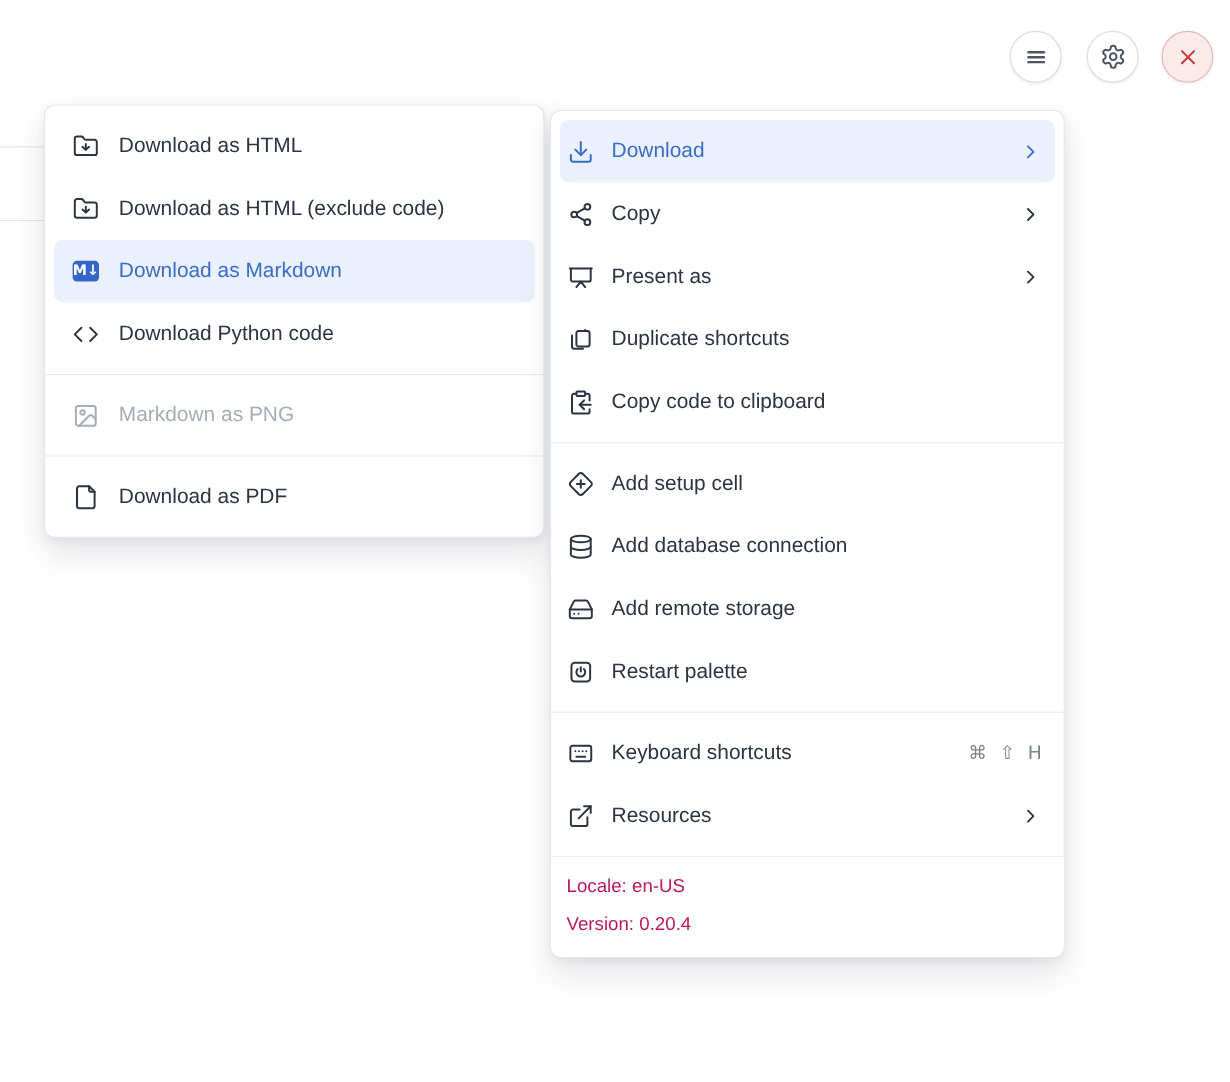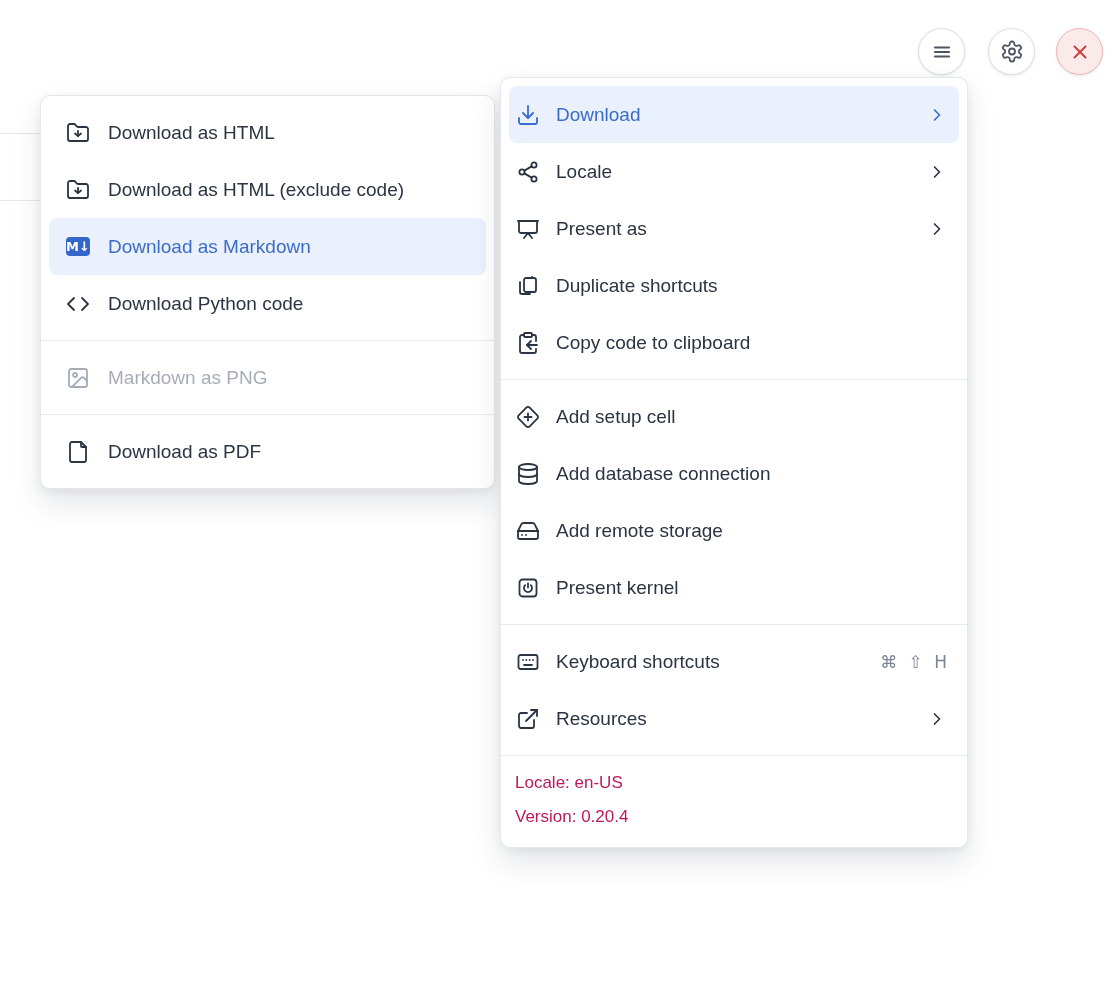--- a/index.html
+++ b/index.html
@@ -20,21 +20,21 @@
   }
   .round-btn.danger{background:#faeaea;border-color:#ecb5b5;color:#cf3a3a;}
 
   
   .menu{
     position:absolute;background:#ffffff;border:1px solid #e4e7ec;border-radius:10px;
     box-shadow:0 14px 30px rgba(30,40,60,.12),0 3px 8px rgba(30,40,60,.06);
     padding:8px 0;box-sizing:border-box;z-index:2;
   }
   .submenu{left:40px;top:95px;width:455px;z-index:1;}
-  .mainmenu{left:500px;top:77px;width:468px;padding-bottom:0;}
+  .mainmenu{left:500px;top:100px;width:468px;padding-bottom:0;}
 
   .menu-item{
     display:flex;align-items:center;height:57px;margin:0 8px;border-radius:8px;
     font-size:19px;color:#2b3442;cursor:pointer;box-sizing:border-box;
   }
   .item-l{padding:0 12px 0 17px;gap:18px;}
   .item-r{padding:0 12px 0 7px;gap:16px;}
   .menu-item.selected{background:#eaf1fc;color:#3a6cc9;}
   .menu-item.disabled{color:#a6adb8;cursor:default;}
   .menu-item .label{white-space:nowrap;}
@@ -184,21 +184,21 @@
     <div class="menu-item item-r">
       <span class="icon">
         <svg width="24" height="24" viewBox="0 0 24 24" fill="none" stroke="currentColor" stroke-width="1.8" stroke-linecap="round" stroke-linejoin="round">
             <circle cx="18" cy="5" r="2.6"></circle>
             <circle cx="6" cy="12" r="2.6"></circle>
             <circle cx="18" cy="19" r="2.6"></circle>
             <path d="m8.4 13.4 7.2 4.2"></path>
             <path d="m15.6 6.4-7.2 4.2"></path>
           </svg>
       </span>
-      <span class="label">Locale</span>
+      <span class="label">Copy</span>
       <span class="chevron">
         <svg width="20" height="20" viewBox="0 0 24 24" fill="none" stroke="currentColor" stroke-width="2" stroke-linecap="round" stroke-linejoin="round">
             <path d="m9 18 6-6-6-6"></path>
           </svg>
       </span>
     </div>
 
     <div class="menu-item item-r">
       <span class="icon">
         <svg width="24" height="24" viewBox="0 0 24 24" fill="none" stroke="currentColor" stroke-width="1.8" stroke-linecap="round" stroke-linejoin="round">
@@ -276,21 +276,21 @@
     </div>
 
     <div class="menu-item item-r">
       <span class="icon">
         <svg width="24" height="24" viewBox="0 0 24 24" fill="none" stroke="currentColor" stroke-width="1.8" stroke-linecap="round" stroke-linejoin="round">
             <rect x="3.5" y="3.5" width="17" height="17" rx="3"></rect>
             <path d="M12 7.5v4"></path>
             <path d="M9.2 9.2a4 4 0 1 0 5.6 0"></path>
           </svg>
       </span>
-      <span class="label">Present kernel</span>
+      <span class="label">Restart palette</span>
     </div>
 
     <div class="sep"></div>
 
 
     <div class="menu-item item-r">
       <span class="icon">
         <svg width="24" height="24" viewBox="0 0 24 24" fill="none" stroke="currentColor" stroke-width="1.8" stroke-linecap="round" stroke-linejoin="round">
             <rect x="2.5" y="5" width="19" height="14" rx="2"></rect>
             <path d="M7 10h.01"></path>

